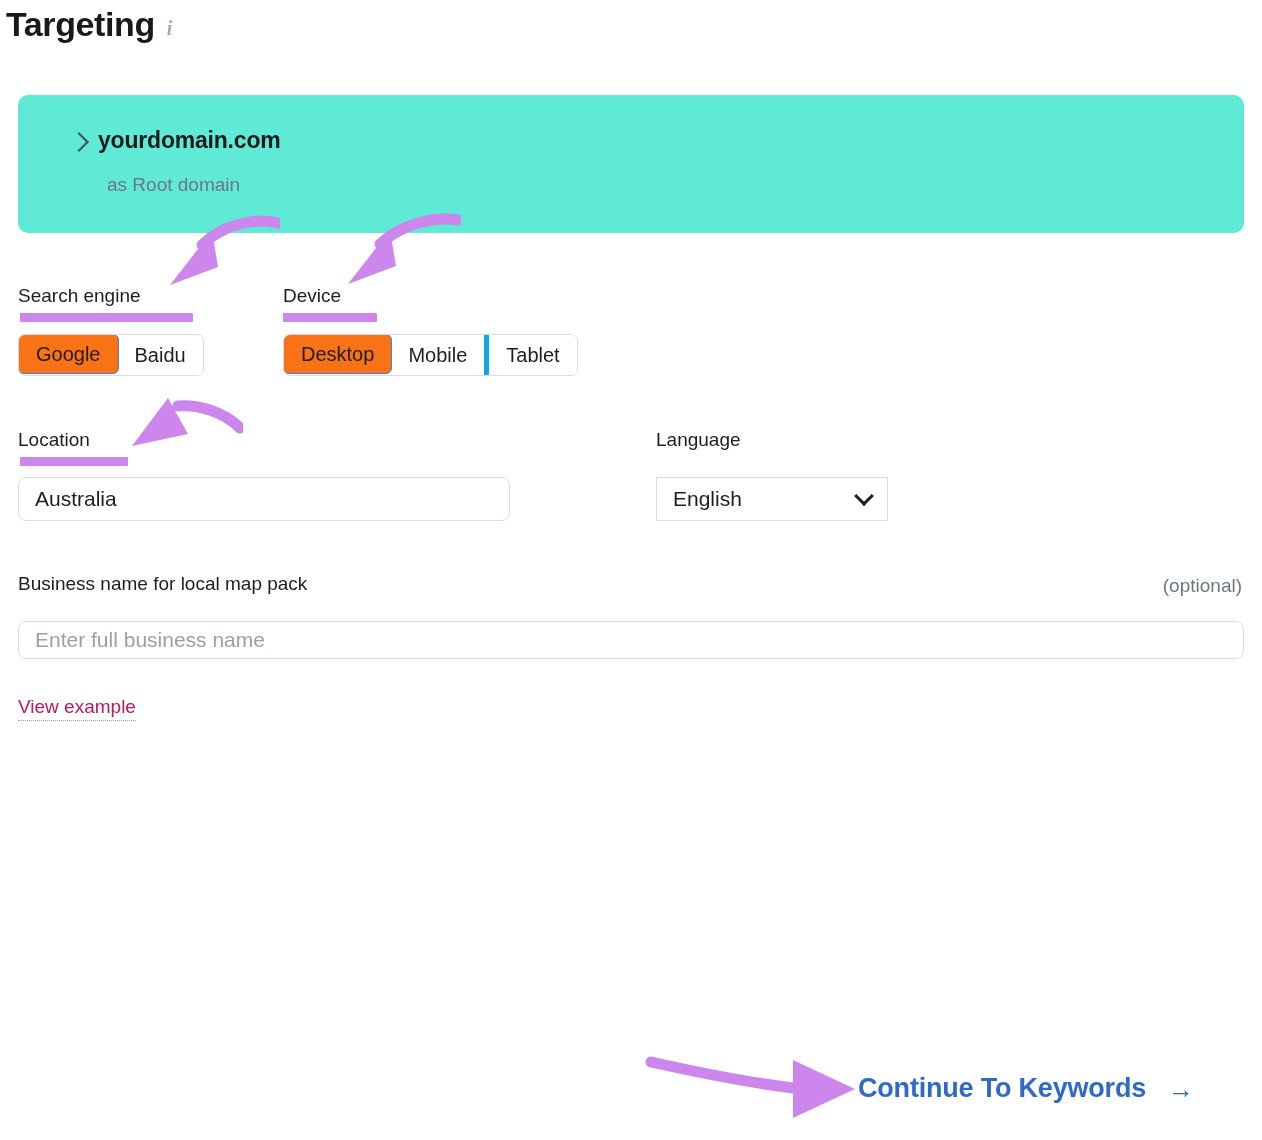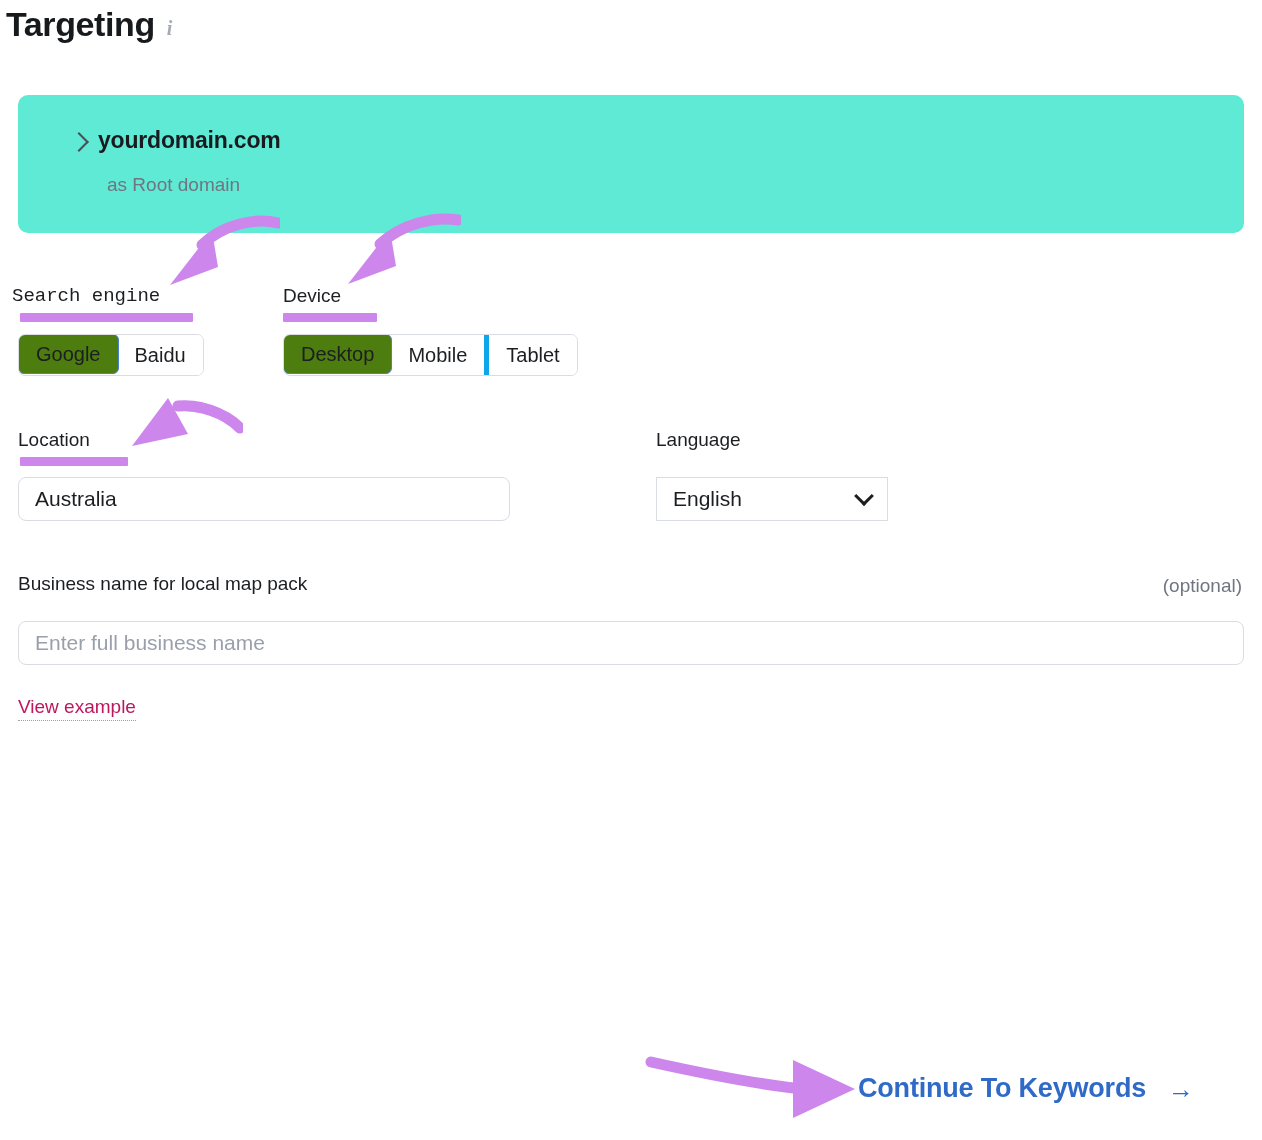--- a/index.html
+++ b/index.html
@@ -122,21 +122,21 @@
     background: #ffffff;
     border: none;
     border-right: 5px solid #0ea5e9;
     font-family: "Liberation Sans", sans-serif;
     cursor: pointer;
     box-sizing: border-box;
     height: 100%;
   }
   .seg-btn:last-child { border-right: none; }
   .seg-btn.selected {
-    background: #4d7c0f;
+    background: #f97316;
     border: 1.6px solid #4a7fd6;
     border-radius: 6px;
     position: relative;
     z-index: 2;
     margin: -1px;
   }
 
   
   .text-input {
     position: absolute;
@@ -233,21 +233,21 @@
 </div>
 
 <div class="domain-card">
   <div class="domain-head">
     <span class="chev-right"></span>
     <span class="domain-name">yourdomain.com</span>
   </div>
   <div class="domain-sub">as Root domain</div>
 </div>
 
-<div class="field-label" style="left:12px; top:285px;font-family:Liberation Mono, monospace;">Search engine</div>
+<div class="field-label" style="left:18px; top:285px;">Search engine</div>
 <div class="marker" style="left:20px; top:313px; width:173px;"></div>
 
 <div class="seg-group" style="left:18px; top:334px;">
   <button class="seg-btn selected">Google</button>
   <button class="seg-btn">Baidu</button>
 </div>
 
 <div class="field-label" style="left:283px; top:285px;">Device</div>
 <div class="marker" style="left:283px; top:313px; width:94px;"></div>
 
@@ -264,21 +264,21 @@
 
 <div class="field-label" style="left:656px; top:429px;">Language</div>
 <div class="select-wrap" style="left:656px; top:477px; width:232px;">
   <span class="select-value">English</span>
   <span class="chev-down"></span>
 </div>
 
 <div class="field-label" style="left:18px; top:573px;">Business name for local map pack</div>
 <div class="optional-text" style="top:575px;">(optional)</div>
 
-<input class="text-input" style="left: 18px; top: 621px; width: 1226px; height: 44px;" placeholder="Enter full business name">
+<input class="text-input" style="left: 18px; top: 621px; width: 1226px; height: 38px;" placeholder="Enter full business name">
 
 <a class="view-example" style="left:18px; top:696px;">View example</a>
 
 <a class="continue-link" style="left:858px; top:1073px;">
   <span>Continue To Keywords</span>
   <span class="continue-arrow">→</span>
 </a>
 
 <svg class="anno" style="left:160px; top:215px;" width="120" height="80" viewBox="0 0 120 80">
   <path d="M118 8 C 95 2, 62 10, 42 30" stroke="#cd86ec" stroke-width="11" fill="none" stroke-linecap="round"></path>

